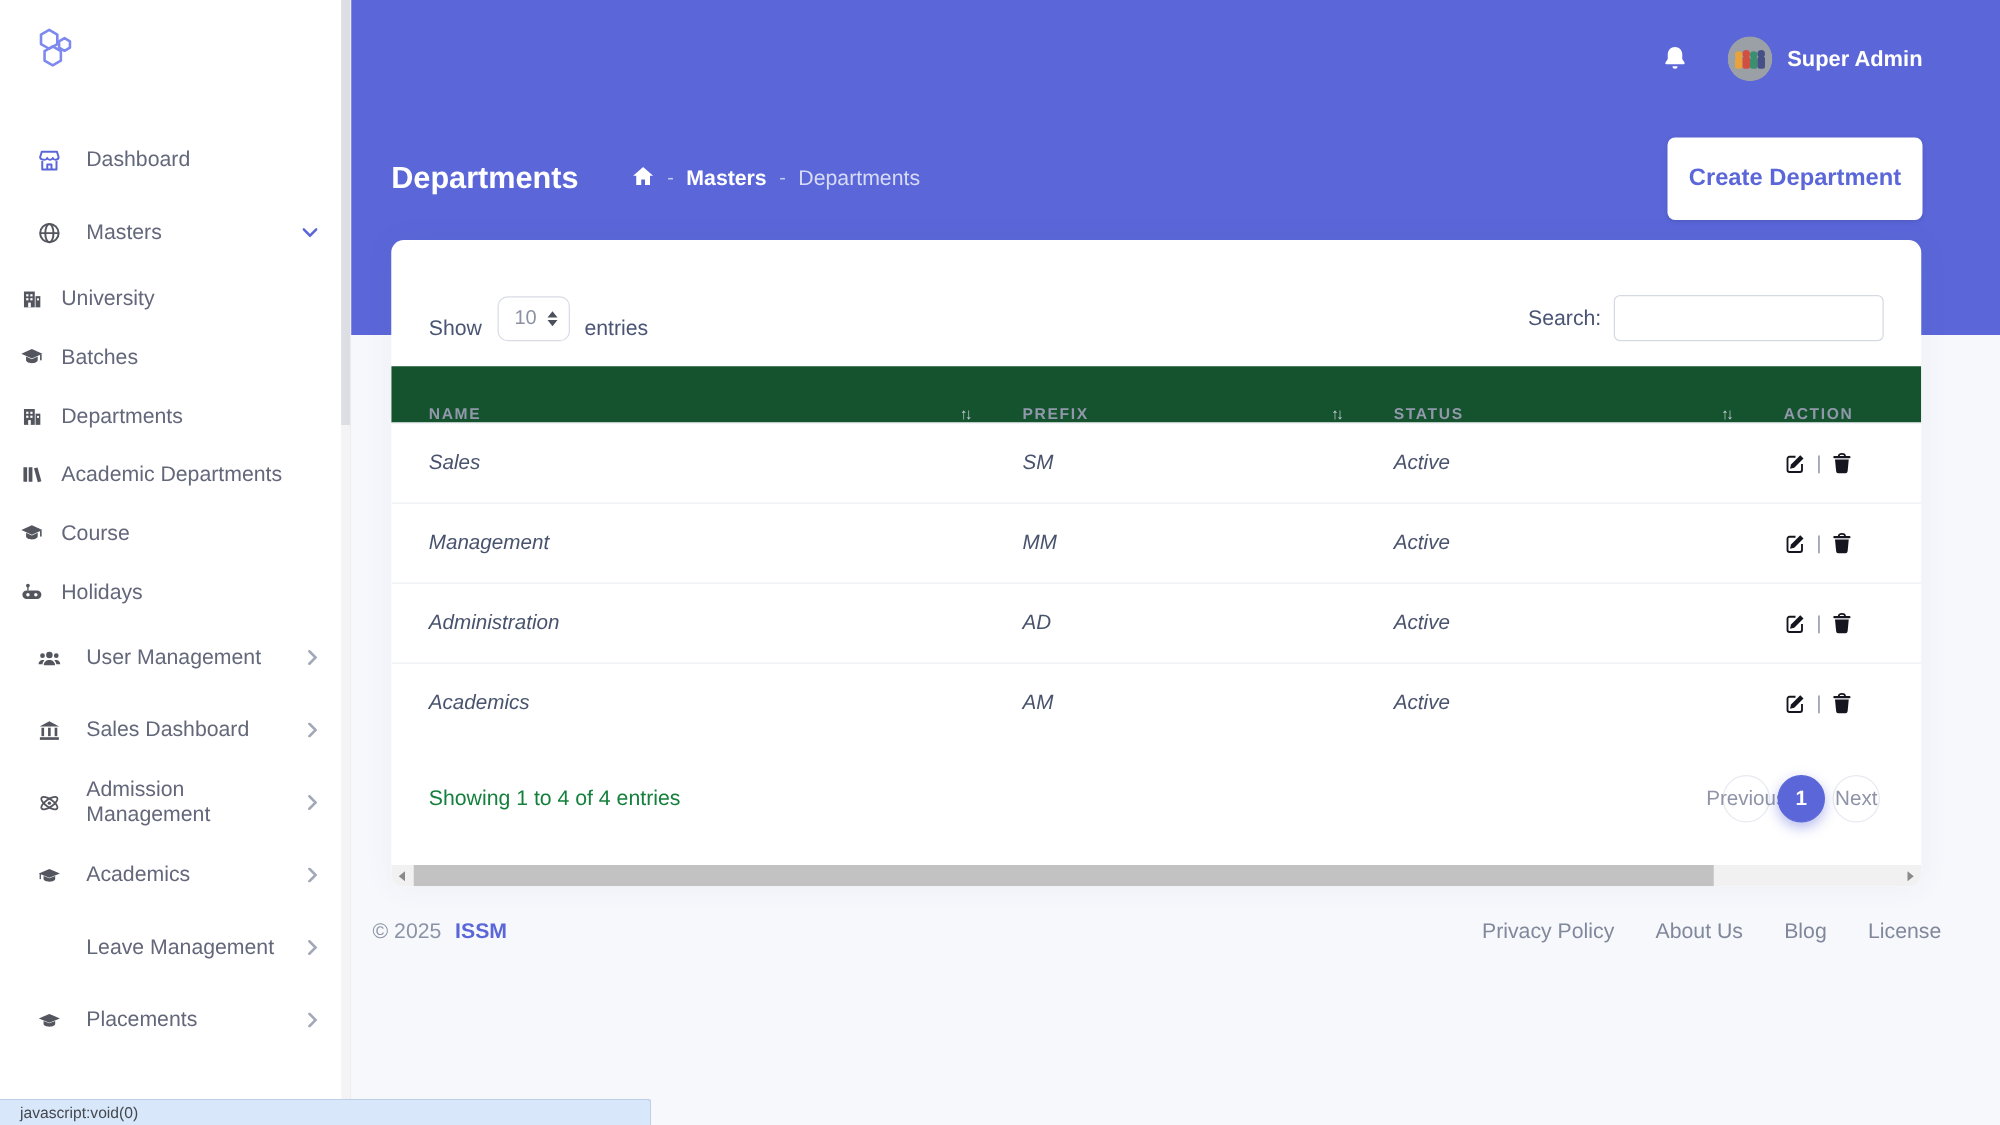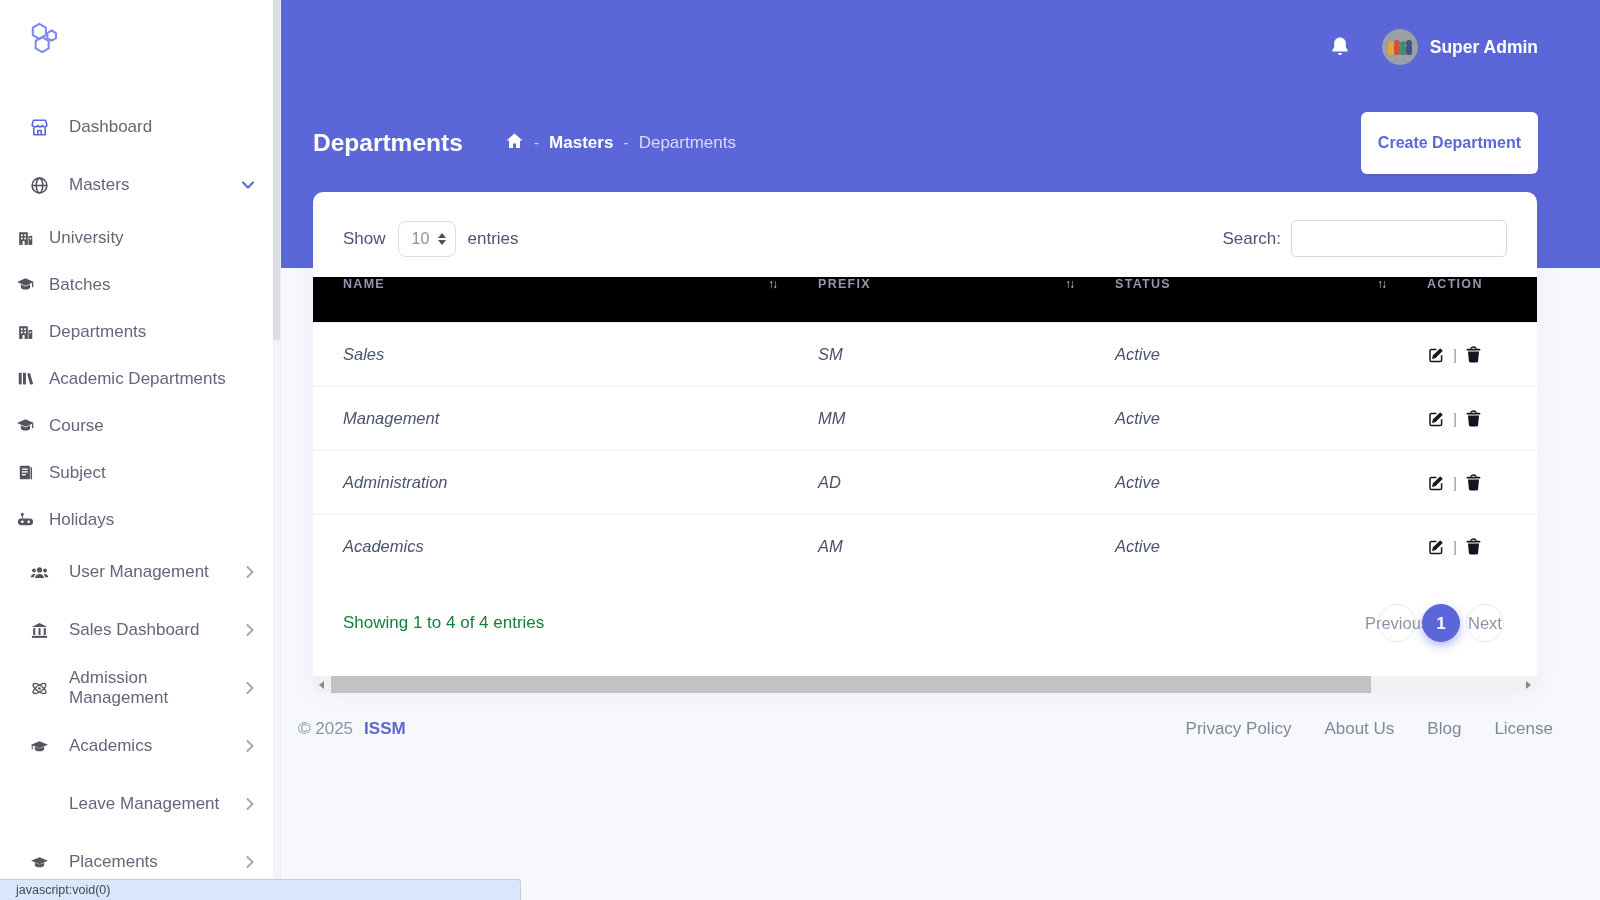--- a/index.html
+++ b/index.html
@@ -39,37 +39,37 @@
   .bell { margin-left:auto; cursor:pointer; display:flex; }
   .avatar { width:36px; height:36px; border-radius:50%; margin-left:32px; overflow:hidden; flex:none; cursor:pointer; }
   .user-name { color:#ffffff; font-size:17.5px; font-weight:700; margin-left:12px; cursor:pointer; }
 
   .title-row { display:flex; align-items:center; height:38px; margin-top:30px; padding:0 62px 0 32px; }
   .page-title { color:#ffffff; font-size:24.5px; font-weight:700; }
   .breadcrumb { display:flex; align-items:center; margin-left:42px; }
   .crumb-sep { color:#c3c9f2; font-size:16px; margin:0 10px; }
   .crumb-a { color:#ffffff; font-size:17px; font-weight:600; cursor:pointer; }
   .crumb-current { color:#d7dbf6; font-size:17px; }
-  .create-btn { margin-left:auto; background:#ffffff; color:#5b67d8; font-size:16px; font-weight:700; border:0; border-radius:6px; padding:22px 17px; cursor:pointer; box-shadow:0 1px 3px rgba(40,50,120,.18); font-family:inherit; }
+  .create-btn { margin-left:auto; background:#ffffff; color:#5b67d8; font-size:19px; font-weight:700; border:0; border-radius:6px; padding:22px 17px; cursor:pointer; box-shadow:0 1px 3px rgba(40,50,120,.18); font-family:inherit; }
 
   
   .card { position:relative; margin:30px 63px 0 32px; background:#ffffff; border-radius:10px; box-shadow:0 0 24px rgba(70,80,140,.06); overflow:hidden; }
-  .controls { display:flex; align-items:center; padding:28px 30px 20px 30px; }
+  .controls { display:flex; align-items:flex-end; padding:44px 30px 20px 30px; }
   .ctl-text { color:#4a5475; font-size:17px; }
   .size-select { display:flex; align-items:center; justify-content:space-between; width:58px; height:36px; border:1px solid #d9dce5; border-radius:8px; margin:0 12px; padding:0 9px 0 13px; cursor:pointer; background:#fff; }
   .size-val { color:#8d92a3; font-size:16px; }
   .updown { display:flex; flex-direction:column; gap:2px; }
   .updown i { display:block; width:0; height:0; border-left:4px solid transparent; border-right:4px solid transparent; }
   .updown .up { border-bottom:5px solid #4c505b; }
   .updown .dn { border-top:5px solid #4c505b; }
   .tbl-search { margin-left:auto; display:flex; align-items:center; }
   .tbl-search label { color:#4a5475; font-size:17px; margin-right:10px; }
   .tbl-search input { width:216px; height:37px; border:1px solid #d5d9e2; border-radius:5px; outline:0; padding:0 10px; font-size:16px; color:#4a5475; font-family:inherit; }
 
-  .t-head { display:flex; align-items:flex-start; height:45px; background:#000000; padding:0 30px; }
+  .t-head { display:flex; align-items:flex-end; height:45px; background:#14532d; padding:0 30px; }
   .th { color:#9298ab; font-size:12.5px; font-weight:700; letter-spacing:1.3px; display:flex; align-items:center; justify-content:space-between; }
   .sortable { padding-right:42px; cursor:pointer; }
   .sort-glyph { color:#c7ccd8; font-size:12px; letter-spacing:-2px; font-weight:400; }
   .col-name { width:475px; } .col-prefix { width:297px; } .col-status { width:312px; } .col-action { flex:1; }
   .t-row { display:flex; align-items:center; height:64px; padding:0 30px; border-top:1px solid #eef0f4; color:#49536e; font-size:16.5px;font-style:italic; }
   .action-cell { display:flex; align-items:center; }
   .icon-btn { display:flex; cursor:pointer; }
   .pipe { color:#9196a7; margin:0 8px; font-size:15px; }
 
   .card-foot { display:flex; align-items:center; padding:26px 30px 34px 30px; }
@@ -202,32 +202,20 @@
         <span class="nav-icon">
           <svg width="19" height="19" viewBox="0 0 18 18" fill="#53565e">
             <path d="M9 3 L1 6.6 L9 10.2 L17 6.6 Z"></path>
             <path d="M4.6 8.8 V11.6 c0 1.2 2 2.2 4.4 2.2 s4.4-1 4.4-2.2 V8.8 L9 10.8 Z"></path>
             <rect x="15.2" y="7" width="1.2" height="4.6"></rect>
           </svg>
         </span>
         <span class="nav-label">Course</span>
       </div>
 
-      <div class="nav-item lvl-sub">
-        <span class="nav-icon">
-          <svg width="19" height="19" viewBox="0 0 18 18" fill="#53565e">
-            <rect x="3.6" y="2.6" width="9.6" height="12.8" rx="1"></rect>
-            <rect x="5.6" y="5.2" width="5.6" height="1.3" fill="#fff"></rect>
-            <rect x="5.6" y="7.8" width="5.6" height="1.3" fill="#fff"></rect>
-            <rect x="5.6" y="10.4" width="3.6" height="1.3" fill="#fff"></rect>
-            <rect x="13.8" y="4" width="1.4" height="11.4"></rect>
-          </svg>
-        </span>
-        <span class="nav-label">Subject</span>
-      </div>
 
       <div class="nav-item lvl-sub">
         <span class="nav-icon">
           <svg width="19" height="19" viewBox="0 0 18 18" fill="#53565e">
             <circle cx="6" cy="4.2" r="1.4"></circle>
               <rect x="5.5" y="5" width="1" height="3"></rect>
             <rect x="1.8" y="8" width="14.4" height="6.4" rx="3.2"></rect>
             <circle cx="6" cy="11.2" r="1.3" fill="#fff"></circle>
               <circle cx="12" cy="11.2" r="1.3" fill="#fff"></circle>
           </svg>

